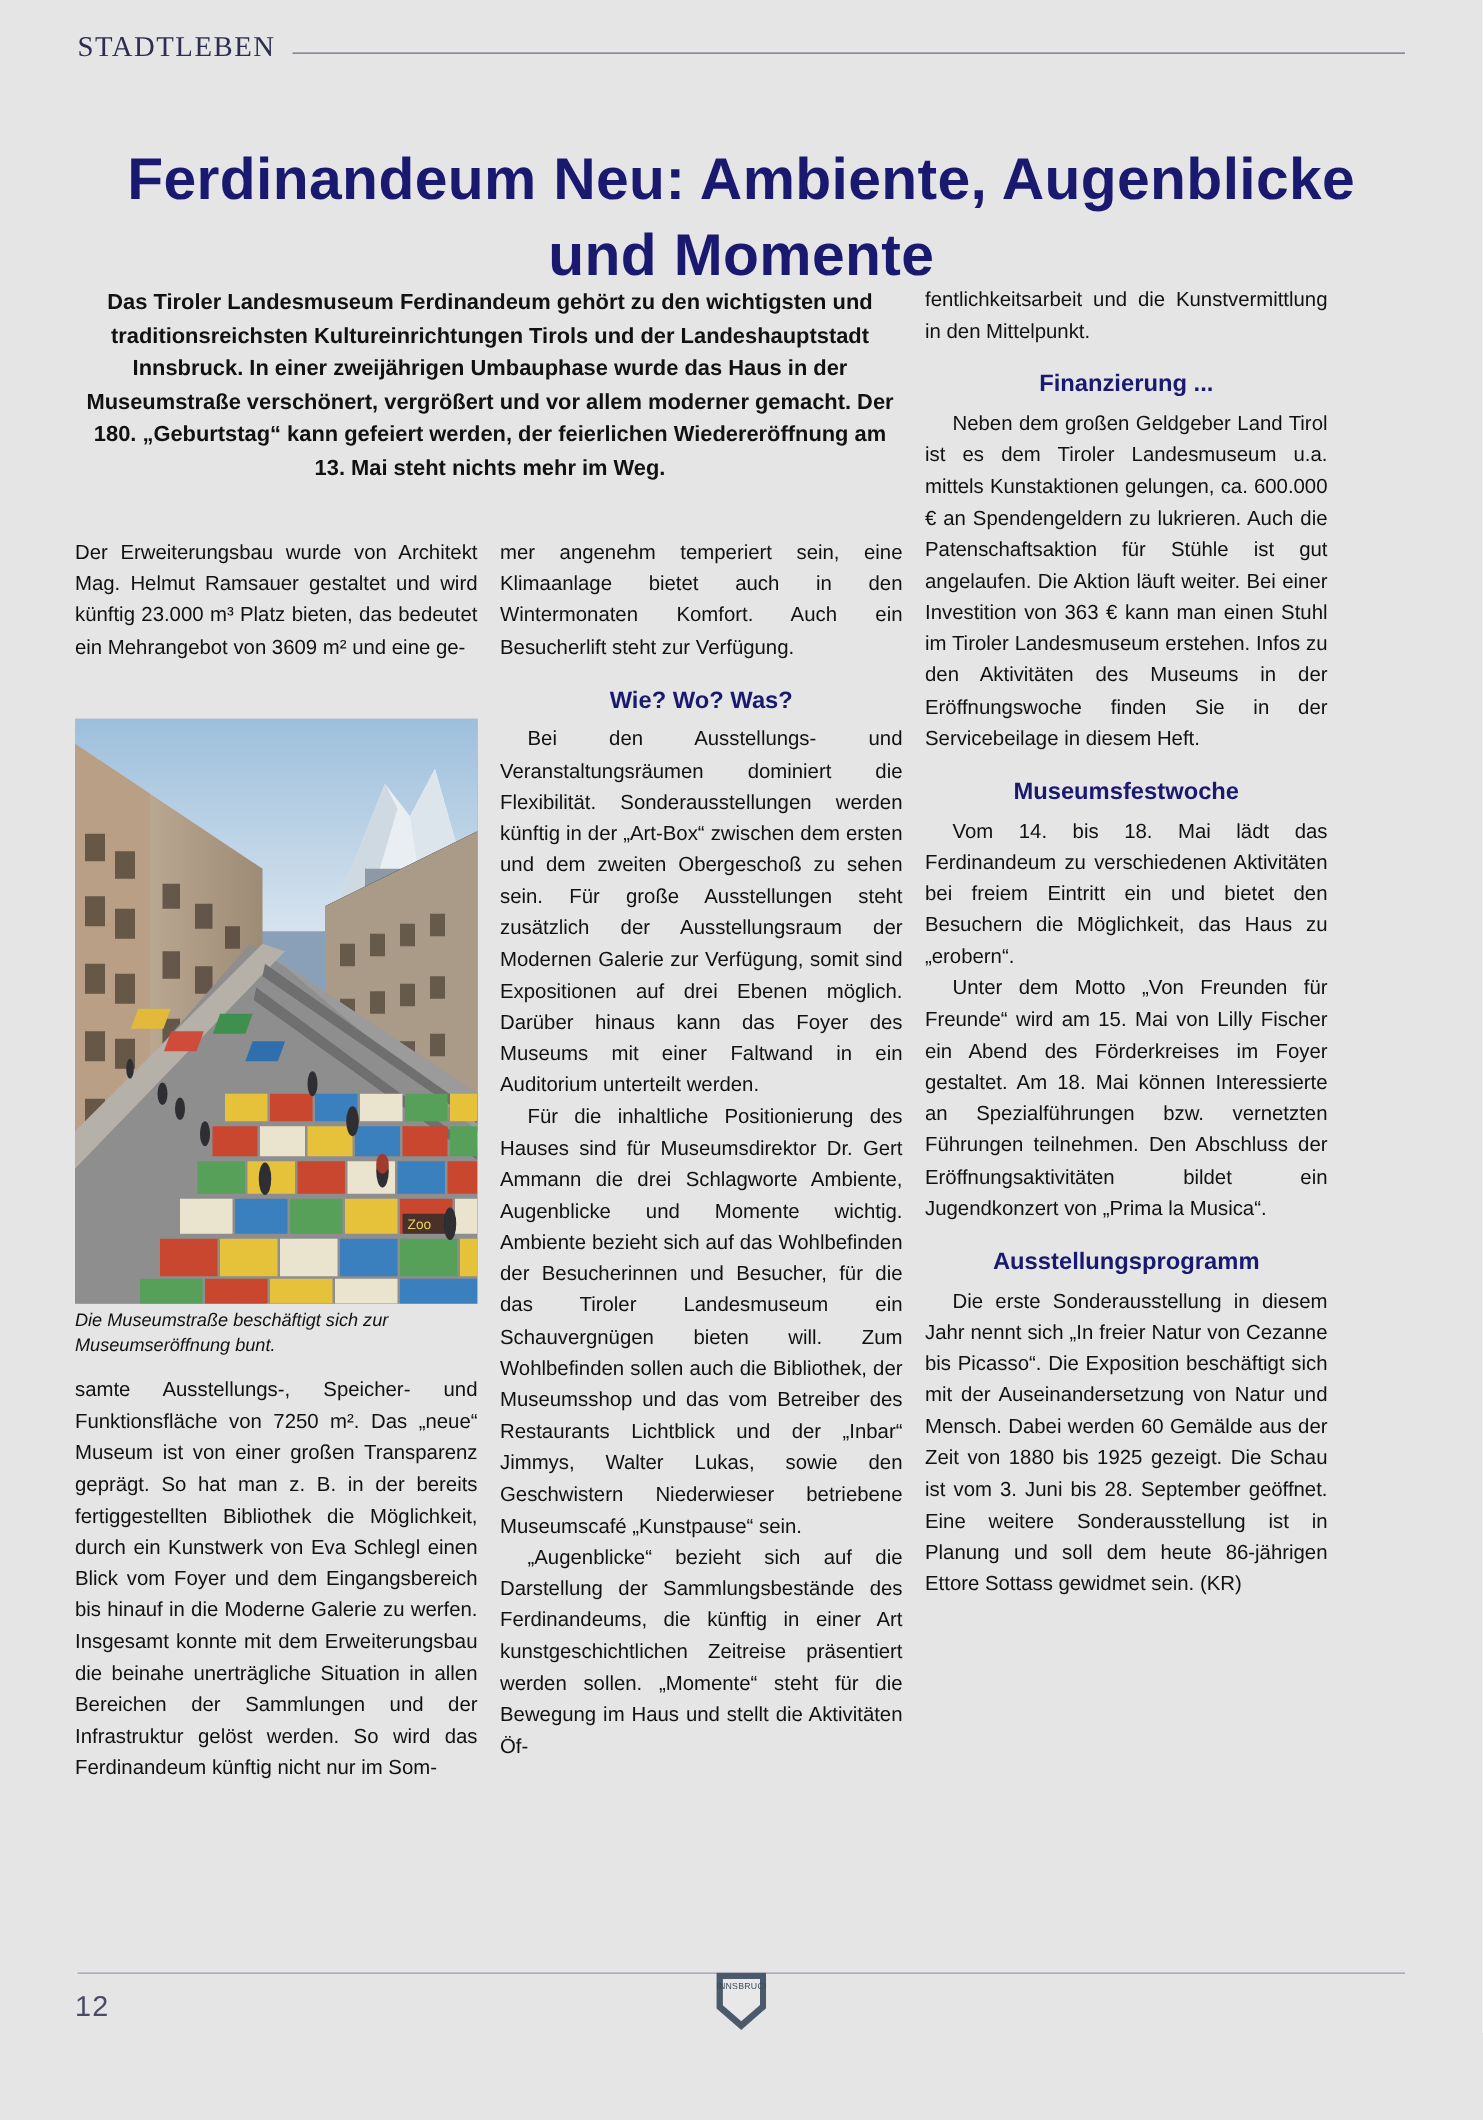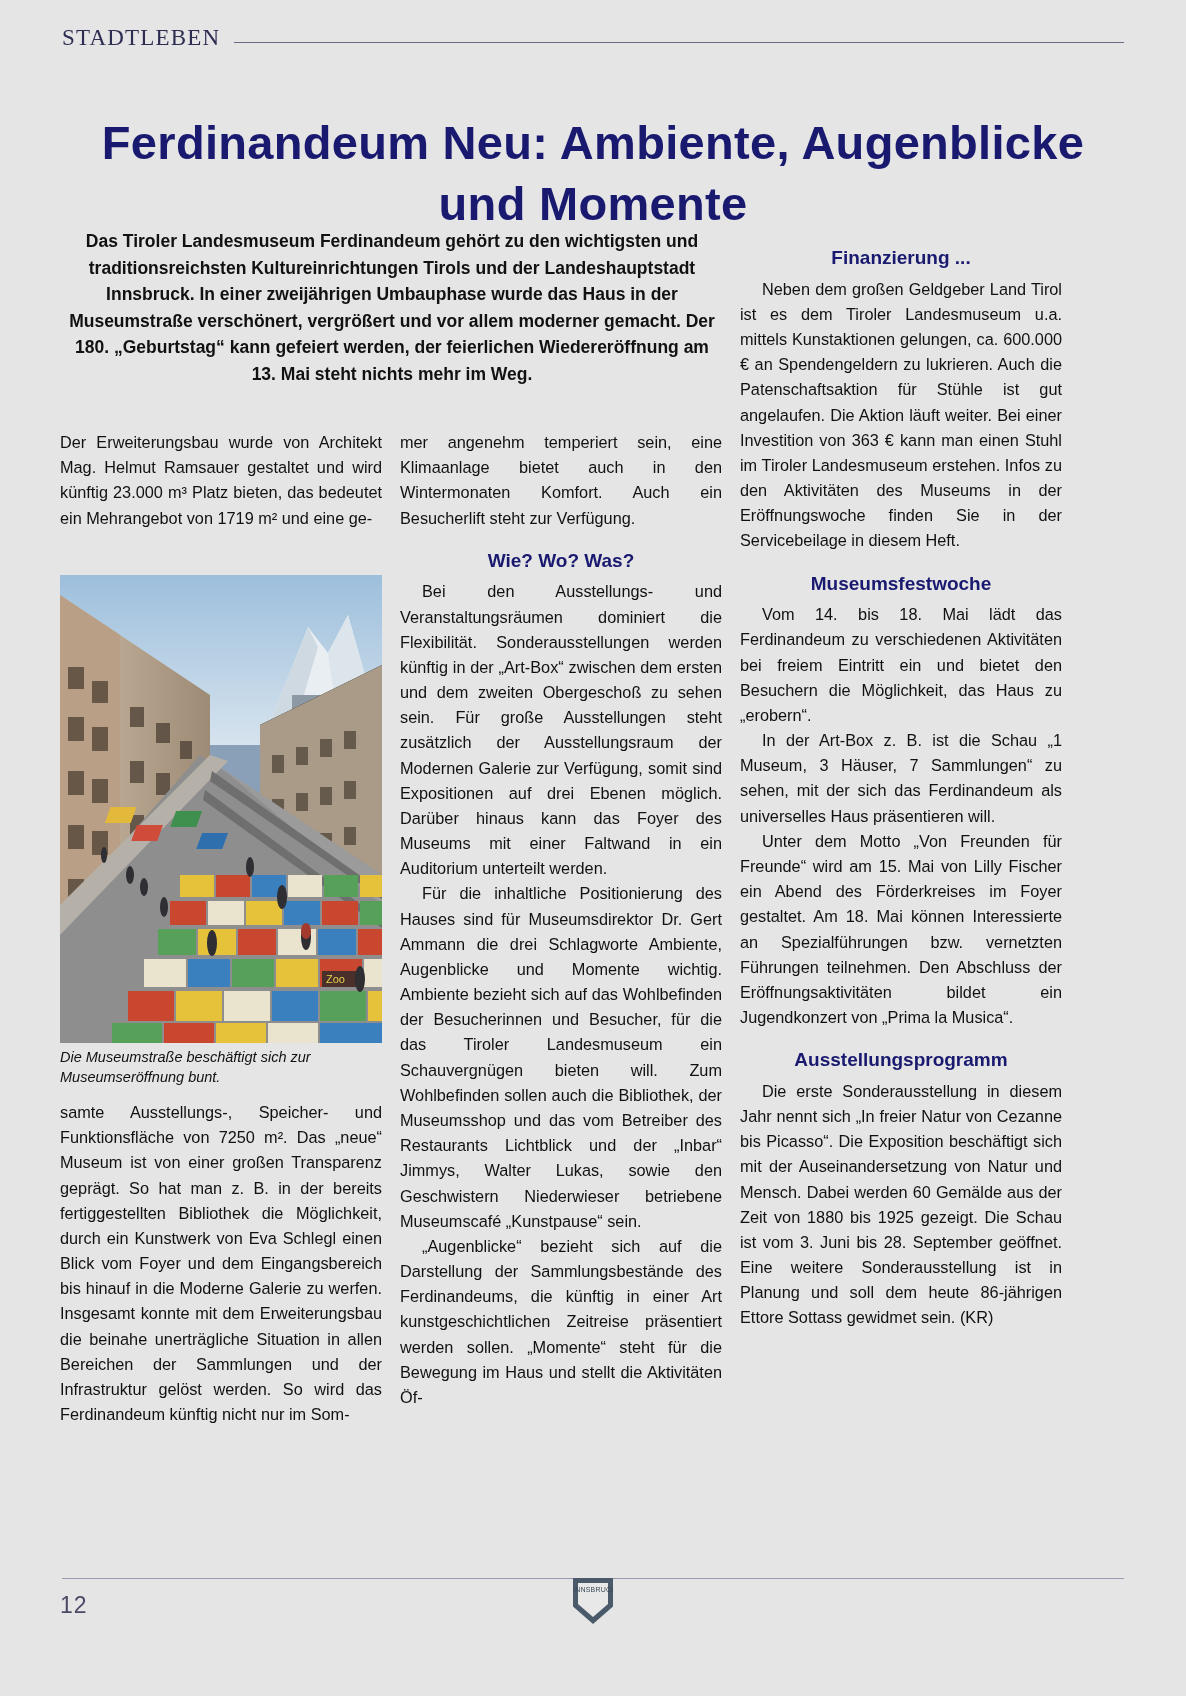--- a/index.html
+++ b/index.html
@@ -196,21 +196,21 @@
   <div class="kicker-row">
     <div class="kicker">Stadtleben</div>
     <div class="kicker-rule"></div>
   </div>
 
   <h1 class="headline">Ferdinandeum Neu: Ambiente, Augenblicke und Momente</h1>
 
   <div class="lead">Das Tiroler Landesmuseum Ferdinandeum gehört zu den wichtigsten und traditionsreichsten Kultureinrichtungen Tirols und der Landeshauptstadt Innsbruck. In einer zweijährigen Umbauphase wurde das Haus in der Museumstraße verschönert, vergrößert und vor allem moderner gemacht. Der 180. „Geburtstag“ kann gefeiert werden, der feierlichen Wiedereröffnung am 13. Mai steht nichts mehr im Weg.</div>
 
   <div class="col" id="col1">
-    <p class="noindent">Der Erweiterungsbau wurde von Architekt Mag. Helmut Ramsauer gestaltet und wird künftig 23.000 m³ Platz bieten, das bedeutet ein Mehrangebot von 1719 m² und eine ge-</p>
+    <p class="noindent">Der Erweiterungsbau wurde von Architekt Mag. Helmut Ramsauer gestaltet und wird künftig 23.000 m³ Platz bieten, das bedeutet ein Mehrangebot von 3609 m² und eine ge-</p>
   </div>
 
   <div class="photo">
     <svg width="322" height="468" viewBox="0 0 322 468" xmlns="http://www.w3.org/2000/svg">
       <defs>
         <linearGradient id="sky" x1="0" y1="0" x2="0" y2="1">
           <stop offset="0%" stop-color="#9dbfdc"></stop>
           <stop offset="100%" stop-color="#d6e3ee"></stop>
         </linearGradient>
         <linearGradient id="fac" x1="0" y1="0" x2="1" y2="0">
@@ -363,25 +363,25 @@
 
   <div class="col" id="col2">
     <p class="noindent">mer angenehm temperiert sein, eine Klimaanlage bietet auch in den Wintermonaten Komfort. Auch ein Besucherlift steht zur Verfügung.</p>
     <div class="subhead">Wie? Wo? Was?</div>
     <p>Bei den Ausstellungs- und Veranstaltungsräumen dominiert die Flexibilität. Sonderausstellungen werden künftig in der „Art-Box“ zwischen dem ersten und dem zweiten Obergeschoß zu sehen sein. Für große Ausstellungen steht zusätzlich der Ausstellungsraum der Modernen Galerie zur Verfügung, somit sind Expositionen auf drei Ebenen möglich. Darüber hinaus kann das Foyer des Museums mit einer Faltwand in ein Auditorium unterteilt werden.</p>
     <p>Für die inhaltliche Positionierung des Hauses sind für Museumsdirektor Dr. Gert Ammann die drei Schlagworte Ambiente, Augenblicke und Momente wichtig. Ambiente bezieht sich auf das Wohlbefinden der Besucherinnen und Besucher, für die das Tiroler Landesmuseum ein Schauvergnügen bieten will. Zum Wohlbefinden sollen auch die Bibliothek, der Museumsshop und das vom Betreiber des Restaurants Lichtblick und der „Inbar“ Jimmys, Walter Lukas, sowie den Geschwistern Niederwieser betriebene Museumscafé „Kunstpause“ sein.</p>
     <p>„Augenblicke“ bezieht sich auf die Darstellung der Sammlungsbestände des Ferdinandeums, die künftig in einer Art kunstgeschichtlichen Zeitreise präsentiert werden sollen. „Momente“ steht für die Bewegung im Haus und stellt die Aktivitäten Öf-</p>
   </div>
 
   <div class="col" id="col3">
+    <p class="noindent">fentlichkeitsarbeit und die Kunstvermittlung in den Mittelpunkt.</p>
     <div class="subhead">Finanzierung ...</div>
     <p>Neben dem großen Geldgeber Land Tirol ist es dem Tiroler Landesmuseum u.a. mittels Kunstaktionen gelungen, ca. 600.000 € an Spendengeldern zu lukrieren. Auch die Patenschaftsaktion für Stühle ist gut angelaufen. Die Aktion läuft weiter. Bei einer Investition von 363 € kann man einen Stuhl im Tiroler Landesmuseum erstehen. Infos zu den Aktivitäten des Museums in der Eröffnungswoche finden Sie in der Servicebeilage in diesem Heft.</p>
     <div class="subhead">Museumsfestwoche</div>
     <p>Vom 14. bis 18. Mai lädt das Ferdinandeum zu verschiedenen Aktivitäten bei freiem Eintritt ein und bietet den Besuchern die Möglichkeit, das Haus zu „erobern“.</p>
-    <p>In der Art-Box z. B. ist die Schau „1 Museum, 3 Häuser, 7 Sammlungen“ zu sehen, mit der sich das Ferdinandeum als universelles Haus präsentieren will.</p>
     <p>Unter dem Motto „Von Freunden für Freunde“ wird am 15. Mai von Lilly Fischer ein Abend des Förderkreises im Foyer gestaltet. Am 18. Mai können Interessierte an Spezialführungen bzw. vernetzten Führungen teilnehmen. Den Abschluss der Eröffnungsaktivitäten bildet ein Jugendkonzert von „Prima la Musica“.</p>
     <div class="subhead">Ausstellungsprogramm</div>
     <p>Die erste Sonderausstellung in diesem Jahr nennt sich „In freier Natur von Cezanne bis Picasso“. Die Exposition beschäftigt sich mit der Auseinandersetzung von Natur und Mensch. Dabei werden 60 Gemälde aus der Zeit von 1880 bis 1925 gezeigt. Die Schau ist vom 3. Juni bis 28. September geöffnet. Eine weitere Sonderausstellung ist in Planung und soll dem heute 86-jährigen Ettore Sottass gewidmet sein. (KR)</p>
   </div>
 
   <div class="footer-rule"></div>
   <div class="page-number">12</div>
   <div class="crest">
     <div class="crest-body">
       <div class="crest-inner"></div>

